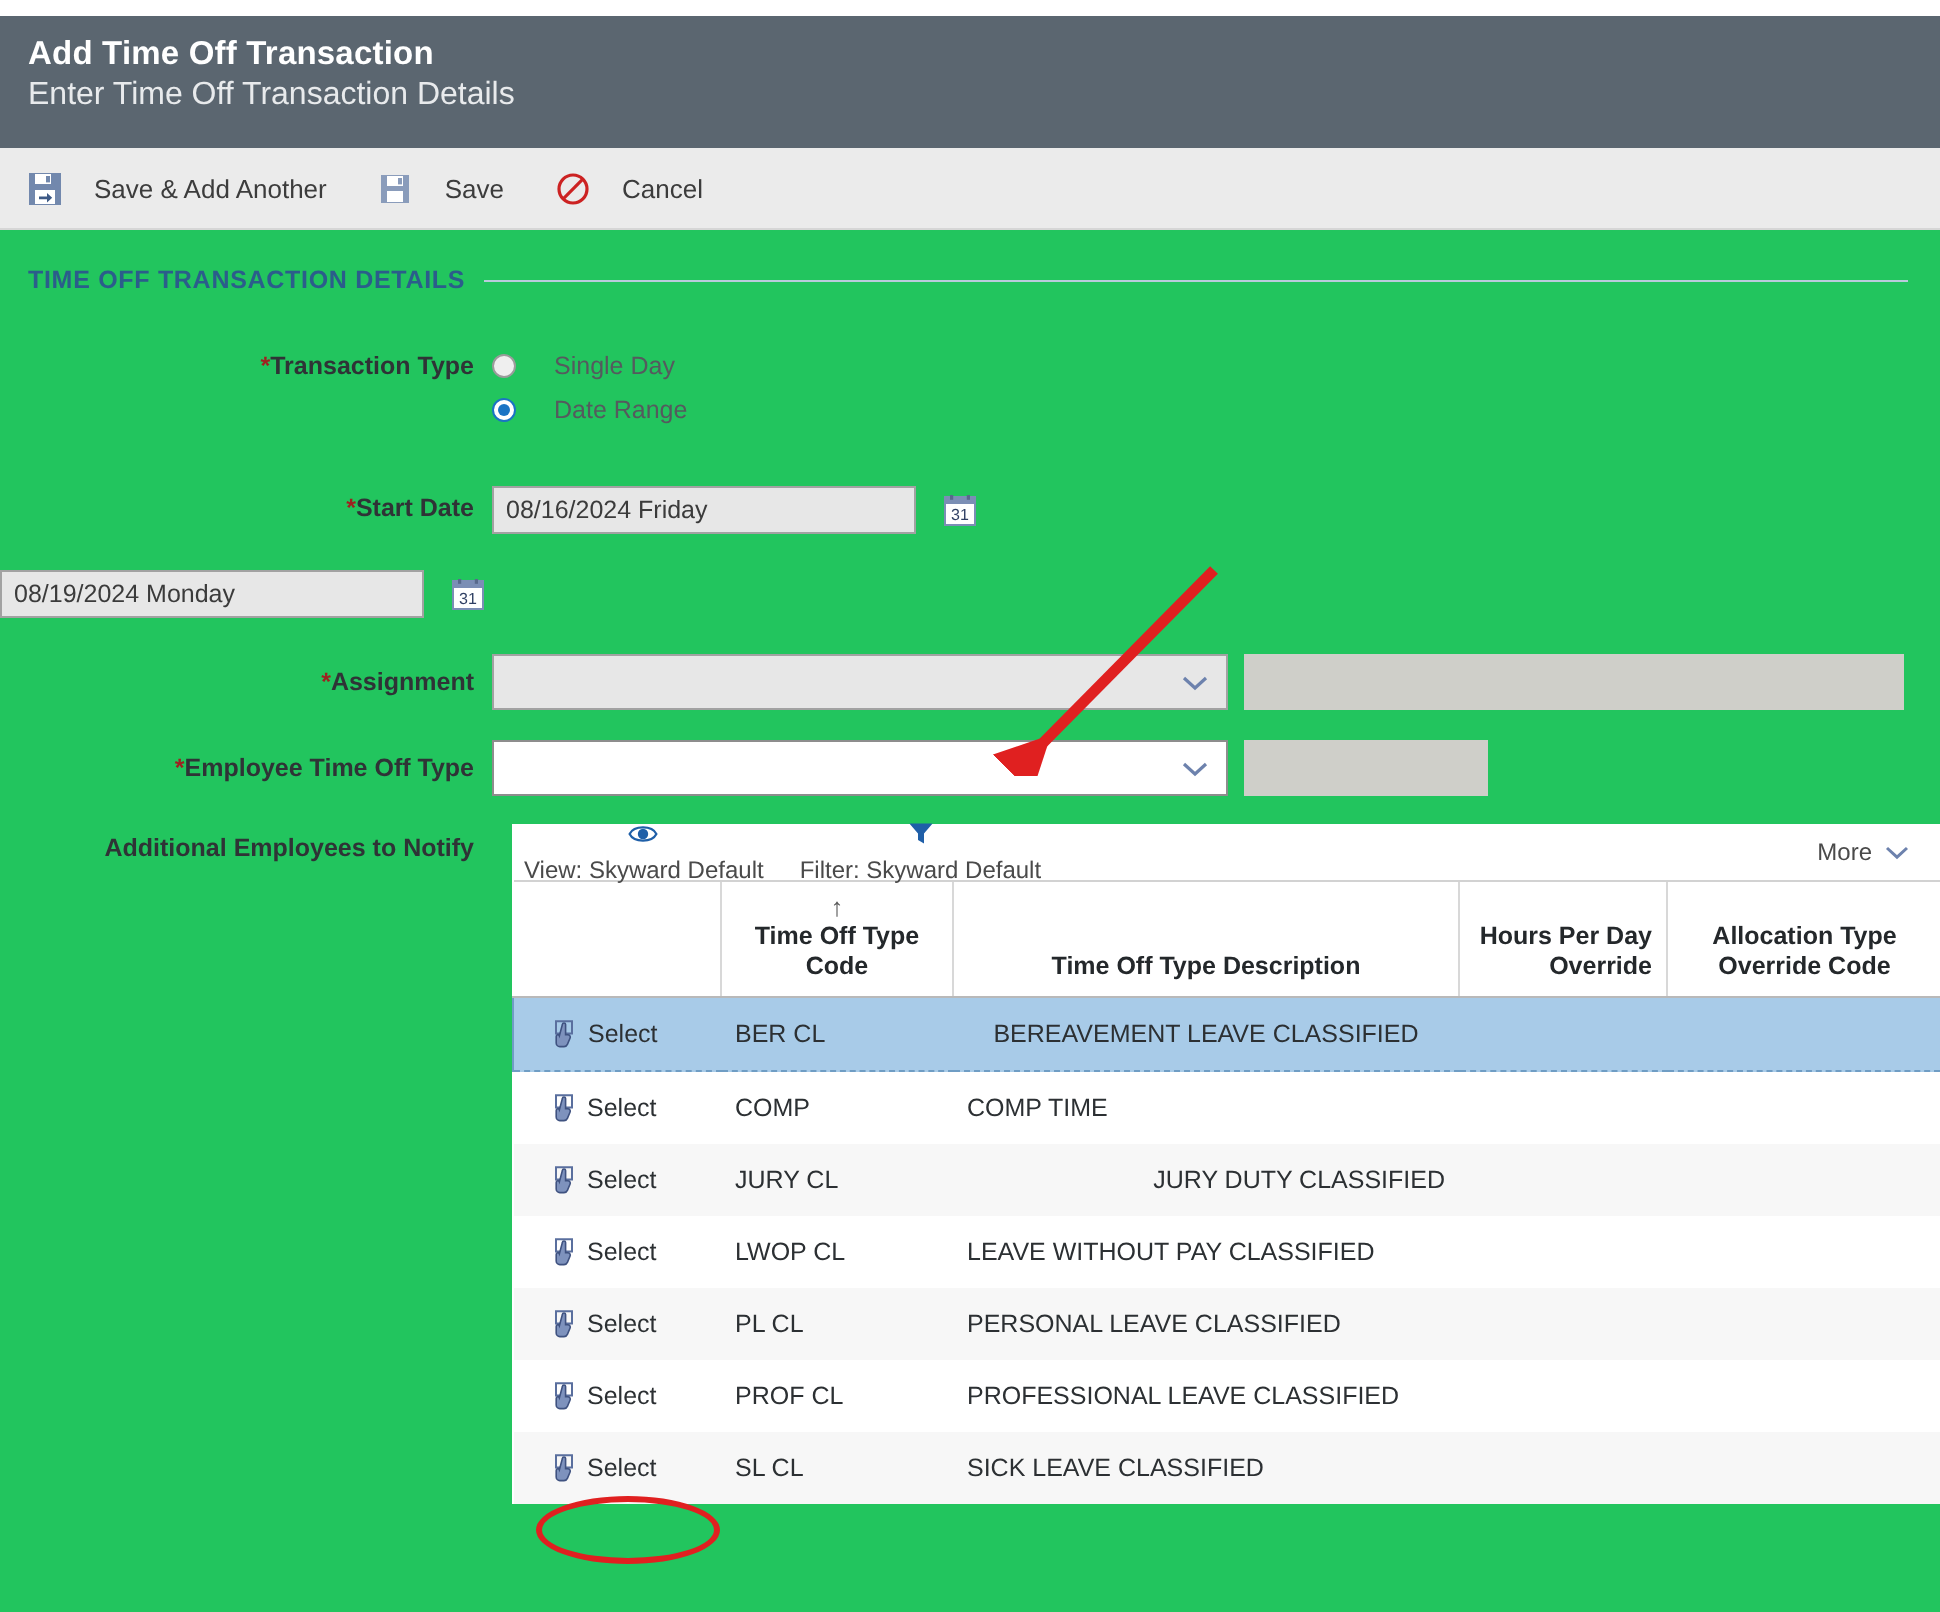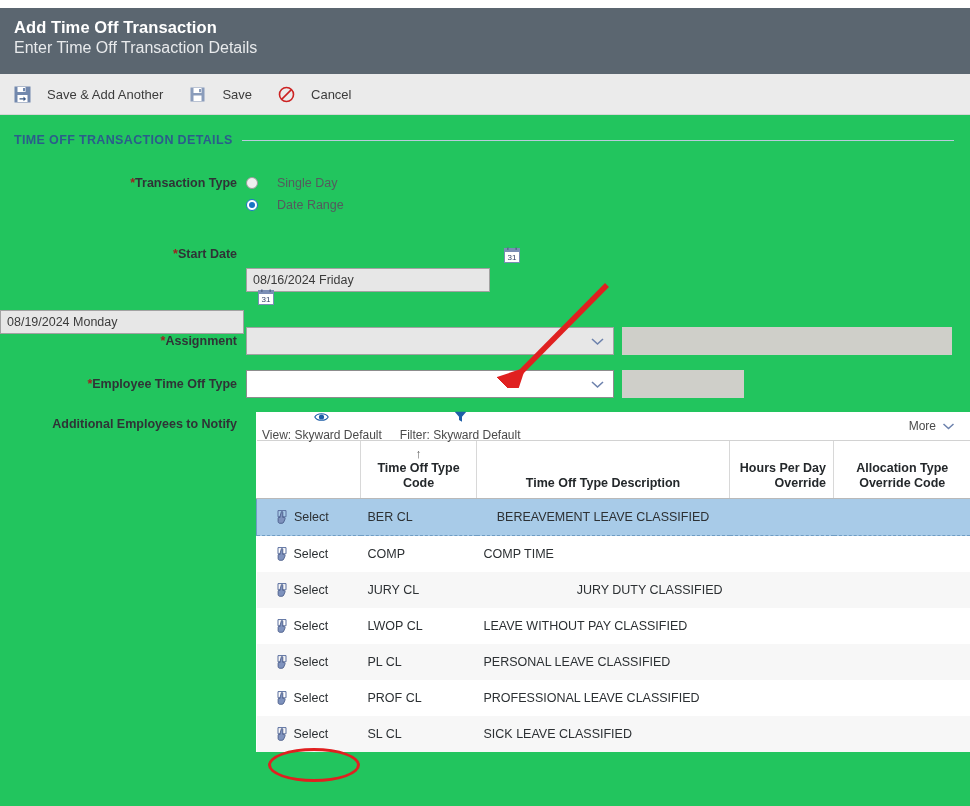--- a/index.html
+++ b/index.html
@@ -143,32 +143,31 @@
   .radio.on::after {
     content: "";
     position: absolute;
     left: 2px; top: 2px;
     width: 6px; height: 6px;
     border-radius: 50%;
     background: #1a74c4;
   }
 
   .txtbox {
-    width: 244px;
+    width: 212px;
     height: 24px;
     background: #e7e7e7;
     border: 1px solid #a2a2a2;
     box-sizing: border-box;
     font-size: 12.5px;
     color: #3b3b3b;
     line-height: 22px;
     padding: 0 6px;
     white-space: nowrap;
     overflow: hidden;
-    margin-top: 25px;
   }
 
   .cal-ico {
     margin-left: 14px;
     width: 16px; height: 16px;
     margin-top: 4px;
     cursor: pointer;
     flex: 0 0 auto;
   }
 

